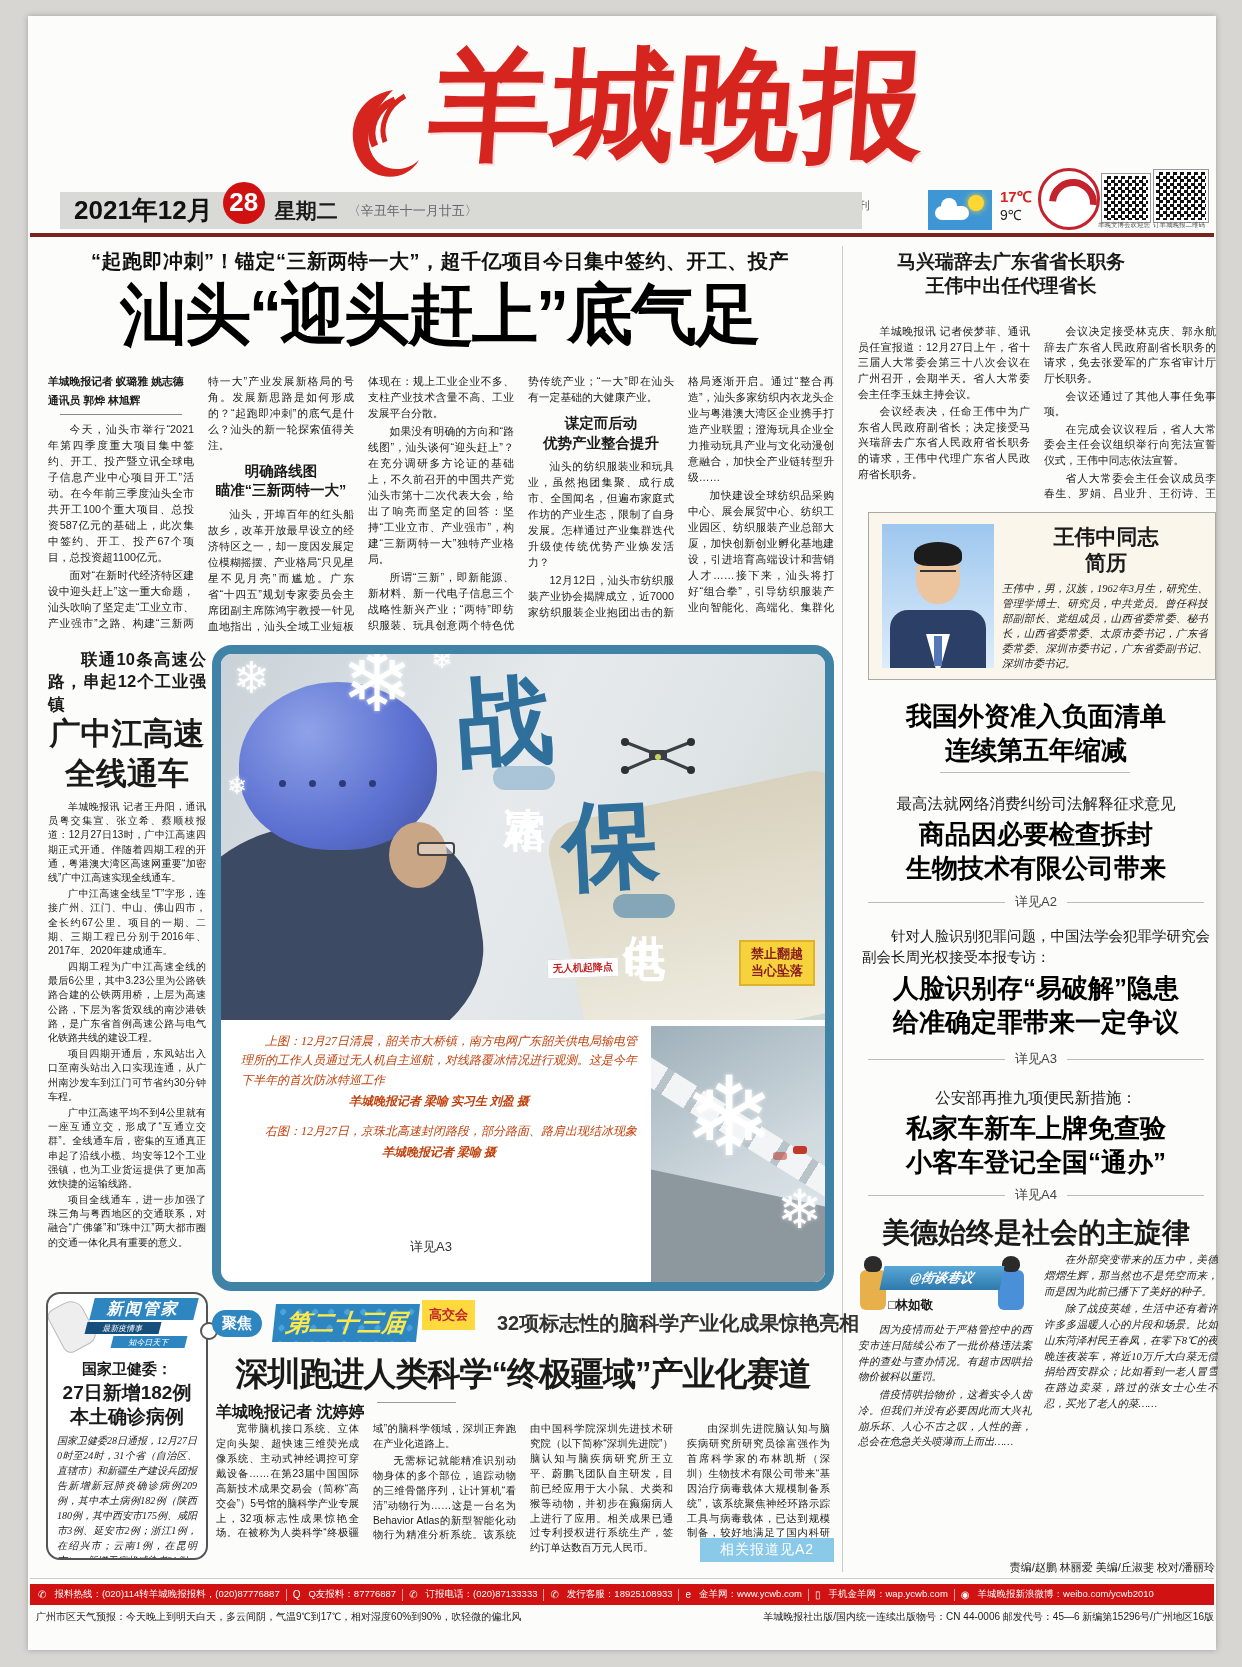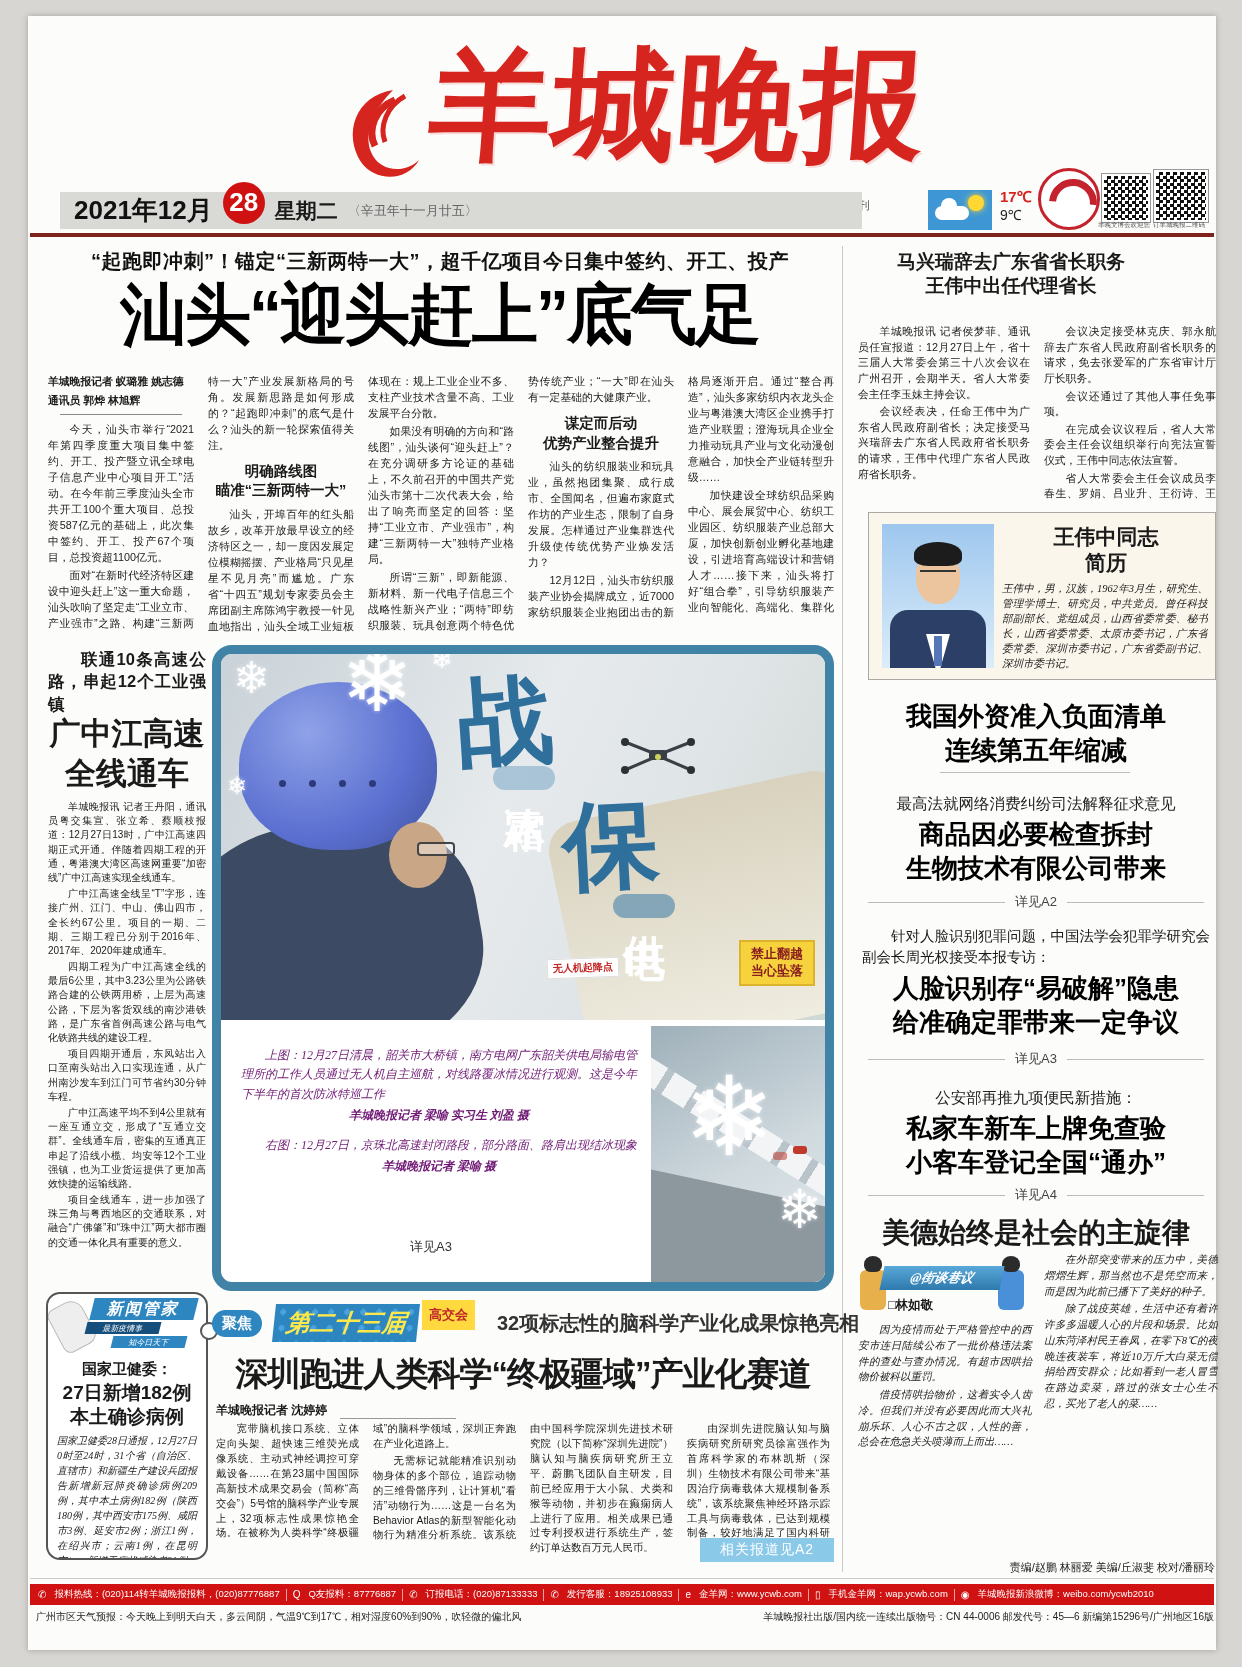--- a/index.html
+++ b/index.html
@@ -122,38 +122,38 @@
   #ov-zhan{position:absolute;left:236px;top:4px;font-size:96px;font-weight:900;color:#2f6f9b;transform:rotate(-4deg);font-family:"Liberation Serif",serif;}
   #ov-bingshuang{position:absolute;left:272px;top:112px;writing-mode:vertical-rl;font-size:42px;font-weight:bold;color:#fff;
      background:rgba(110,160,195,.5);padding:8px 3px;border-radius:12px;letter-spacing:4px;}
   #ov-bao{position:absolute;left:342px;top:128px;font-size:96px;font-weight:900;color:#2f6f9b;transform:rotate(-3deg);font-family:"Liberation Serif",serif;}
   #ov-gongdian{position:absolute;left:392px;top:240px;writing-mode:vertical-rl;font-size:42px;font-weight:bold;color:#fff;
      background:rgba(70,130,170,.6);padding:8px 3px;border-radius:12px;letter-spacing:4px;}
   #sign-red{position:absolute;left:326px;top:304px;background:#fff;color:#c22222;font-size:10px;font-weight:bold;padding:2px 5px;border:1px solid #ddd;transform:rotate(-2deg);}
   #sign-yellow{position:absolute;left:518px;top:286px;width:72px;background:#f6d33c;border:2px solid #dcb32a;color:#8a1f1f;
      font-size:13px;font-weight:900;text-align:center;line-height:1.3;padding:4px 0;white-space:pre-line;}
   #drone{position:absolute;left:398px;top:82px;}
-  #cap-wrap{position:absolute;left:20px;top:392px;width:396px;font-family:"Liberation Serif",serif;font-style:italic;
-     font-size:12px;line-height:1.62;color:#701a75;}
+  #cap-wrap{position:absolute;left:20px;top:378px;width:396px;font-family:"Liberation Serif",serif;font-style:italic;
+     font-size:12px;line-height:1.62;color:#c2410c;}
   #cap-wrap .cap{text-indent:2em;text-align:justify;margin:0;}
   #cap-wrap .credit{text-align:center;font-weight:bold;margin:2px 0 10px;}
   #photo-see{position:absolute;left:120px;top:584px;width:180px;text-align:center;font-size:13px;color:#333;font-family:"Liberation Sans",sans-serif;}
   #photo-small{position:absolute;left:430px;top:372px;width:174px;height:256px;background:linear-gradient(150deg,#9fb0ba 0%,#cfd9de 55%,#e6ebee 100%);overflow:hidden;}
   #photo-small .rail{position:absolute;left:-30px;top:90px;width:240px;height:26px;background:repeating-linear-gradient(90deg,#f2f4f5 0 26px,#b9c4ca 26px 34px);transform:rotate(32deg);border-radius:6px;}
   #photo-small .road{position:absolute;left:-20px;bottom:-30px;width:240px;height:120px;background:#8d979e;transform:rotate(12deg);}
   #photo-small .tail{position:absolute;right:18px;top:120px;width:14px;height:8px;background:#c0392b;border-radius:3px;box-shadow:-20px 6px 0 #c0392b88;}
   
   #tech-badge{left:212px;top:1300px;height:46px;display:flex;align-items:center;gap:12px;}
   #badge-focus{background:#2e86c1;color:#fff;font-size:15px;font-weight:bold;padding:4px 10px;border-radius:14px;position:relative;}
   #badge-session{background:#2e86c1;color:#ffe84a;font-size:24px;font-weight:900;font-style:italic;padding:3px 12px;transform:skewX(-6deg);
      background-image:radial-gradient(circle at 8px 8px,#4aa3dd 3px,transparent 3px);background-size:16px 16px;}
   #badge-expo{background:#ffd93d;color:#c0262b;font-size:13px;font-weight:bold;padding:6px 7px;align-self:flex-start;margin-left:-8px;}
   #tech-kicker{font-size:20px;color:#333;font-weight:600;margin-left:10px;}
   #tech-head{left:212px;top:1352px;width:622px;font-size:33px;font-weight:900;letter-spacing:-1px;}
-  #tech-byline{left:216px;top:1402px;width:240px;display:flex;align-items:flex-end;gap:13px;font-size:12px;font-weight:bold;}
+  #tech-byline{left:216px;top:1402px;width:240px;display:flex;align-items:flex-start;gap:13px;font-size:16px;font-weight:bold;}
   #tech-byline .ln{flex:1;height:1px;background:#999;}
   #tech-body{left:216px;top:1422px;width:614px;height:136px;column-count:4;column-gap:14px;font-size:10.3px;line-height:1.45;overflow:hidden;}
   #tech-related{left:700px;top:1538px;width:134px;height:24px;background:#8bc9e8;color:#fff;font-size:14px;
      display:flex;align-items:center;justify-content:center;letter-spacing:1px;}
   
   #foot-line{left:30px;top:1578px;width:1184px;height:1px;background:#ccc;}
   #redbar{left:30px;top:1584px;width:1184px;height:21px;background:#d01212;display:flex;align-items:center;
      color:#fff;font-size:9.5px;padding:0 8px;box-sizing:border-box;gap:6px;}
   #redbar .sep{width:1px;height:12px;background:#ffffff99;}
   #redbar .ic{font-size:10px;margin-right:2px;}

